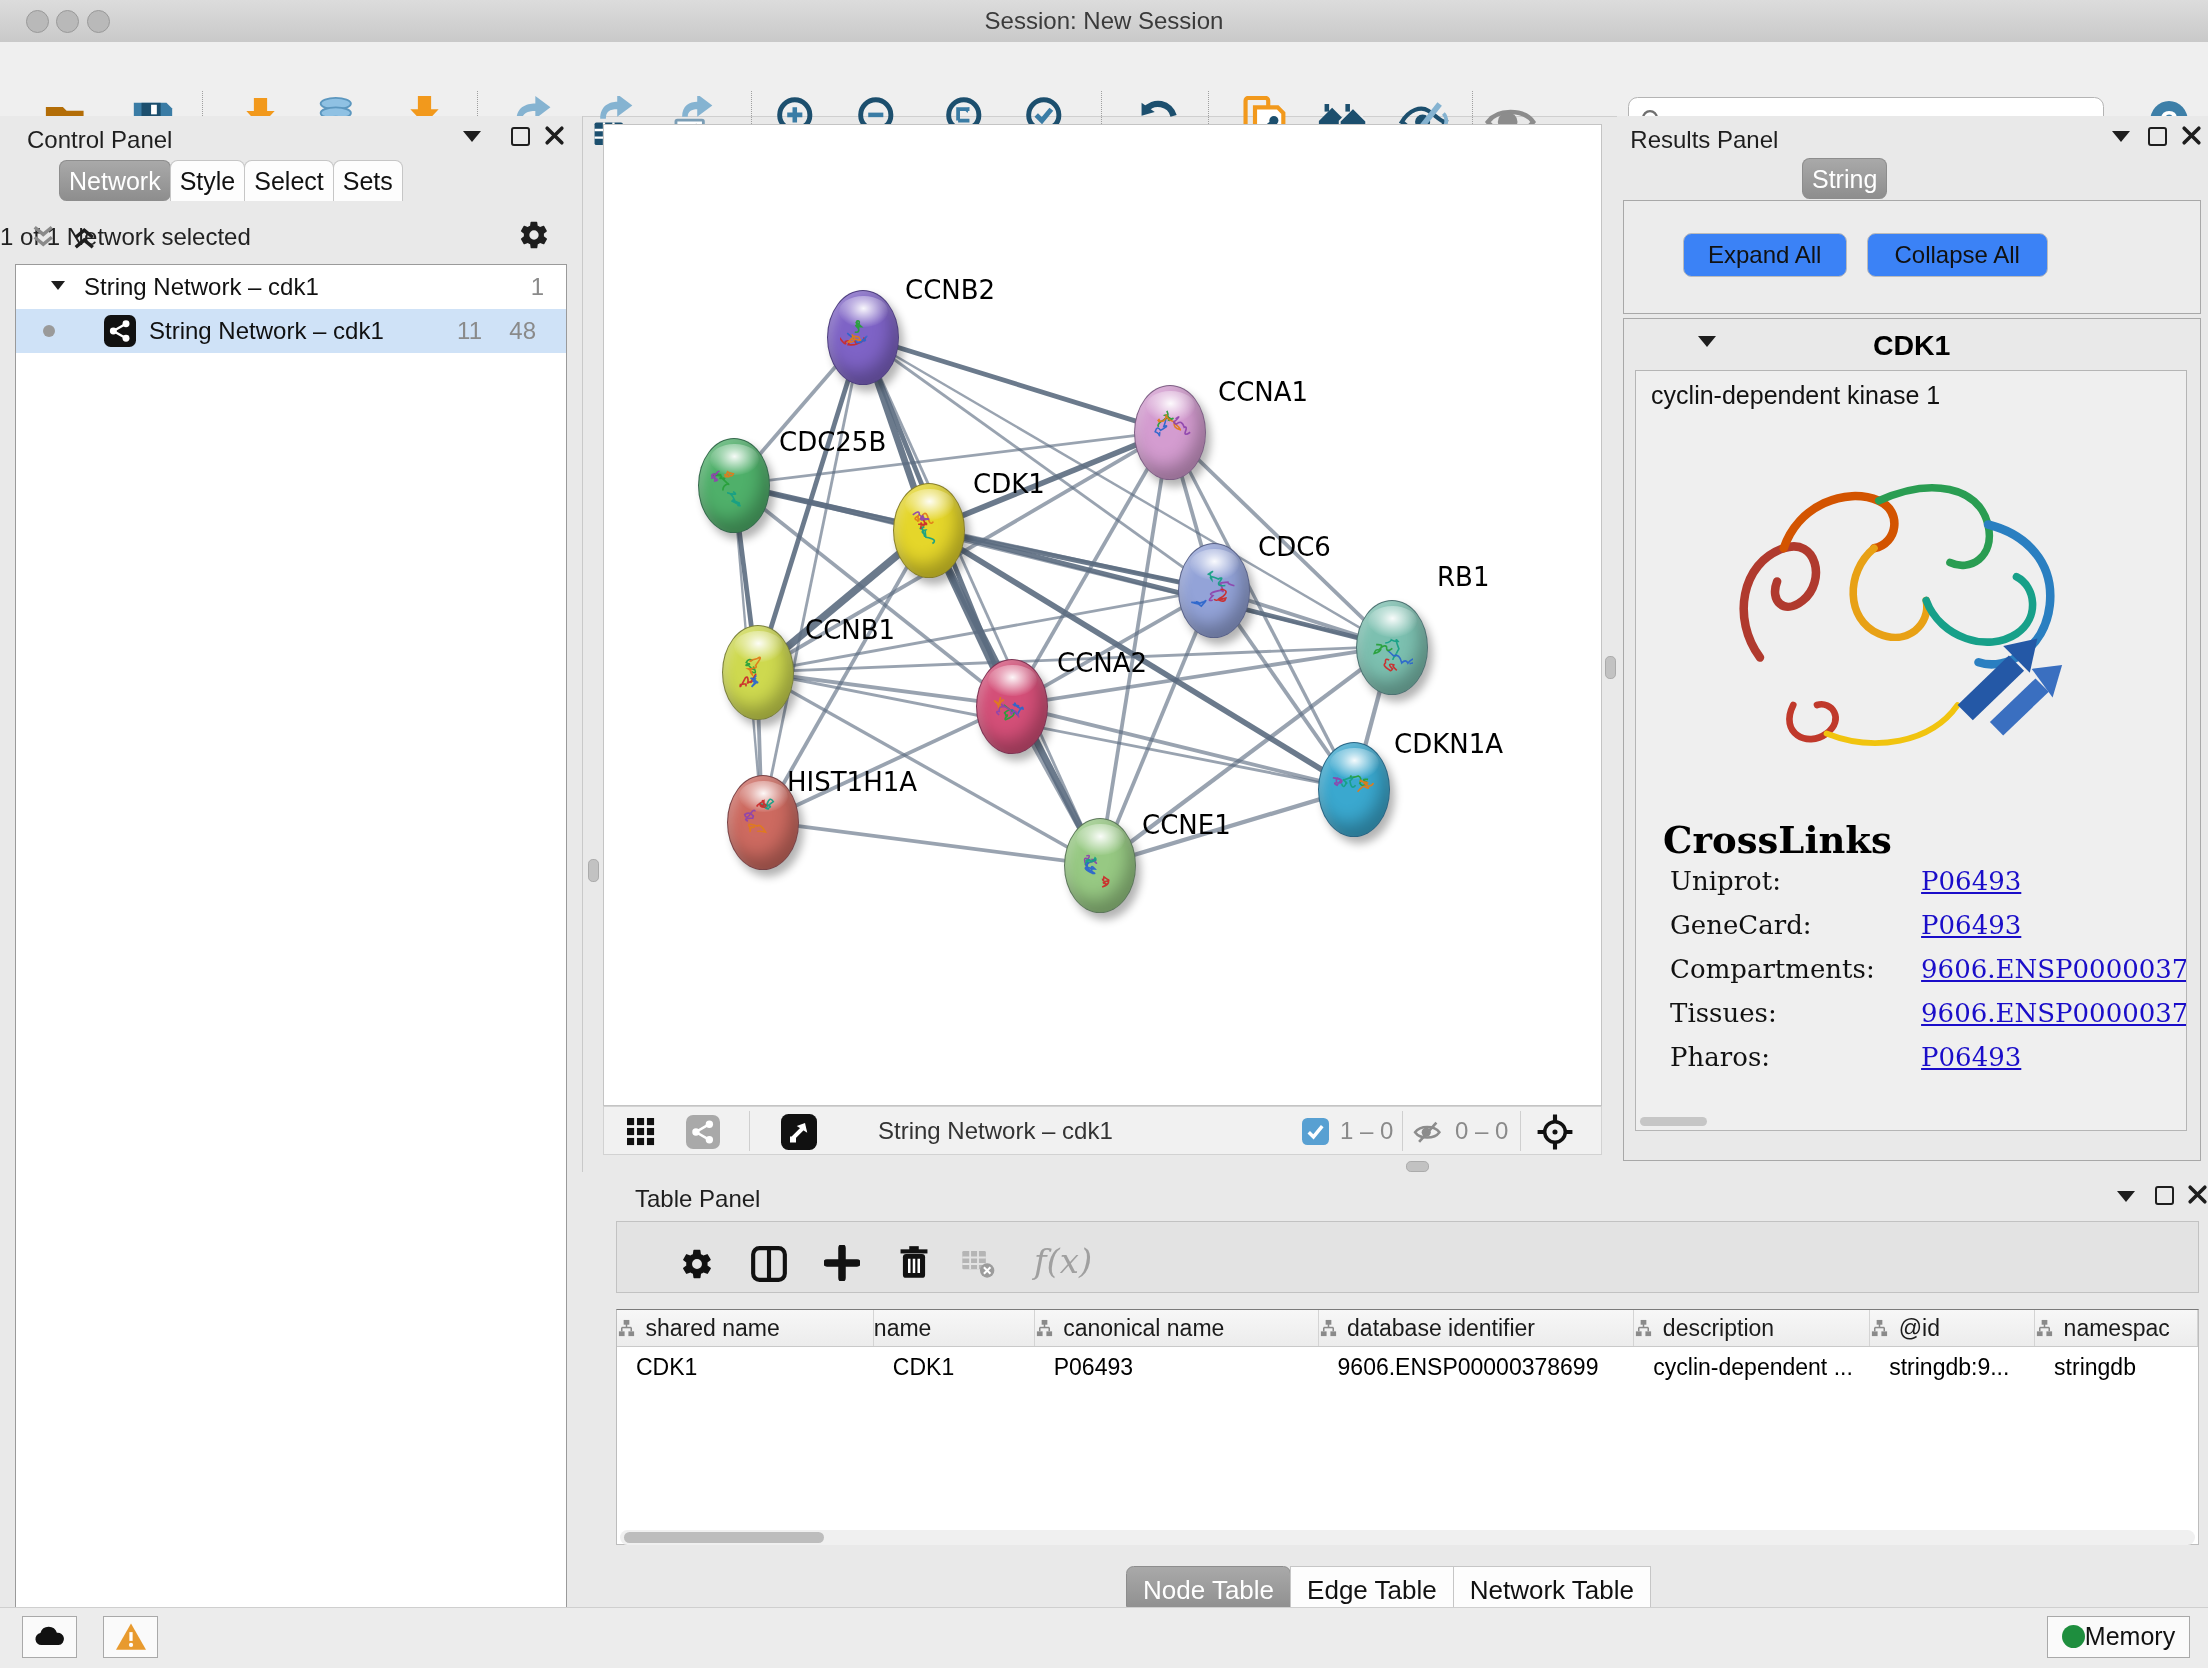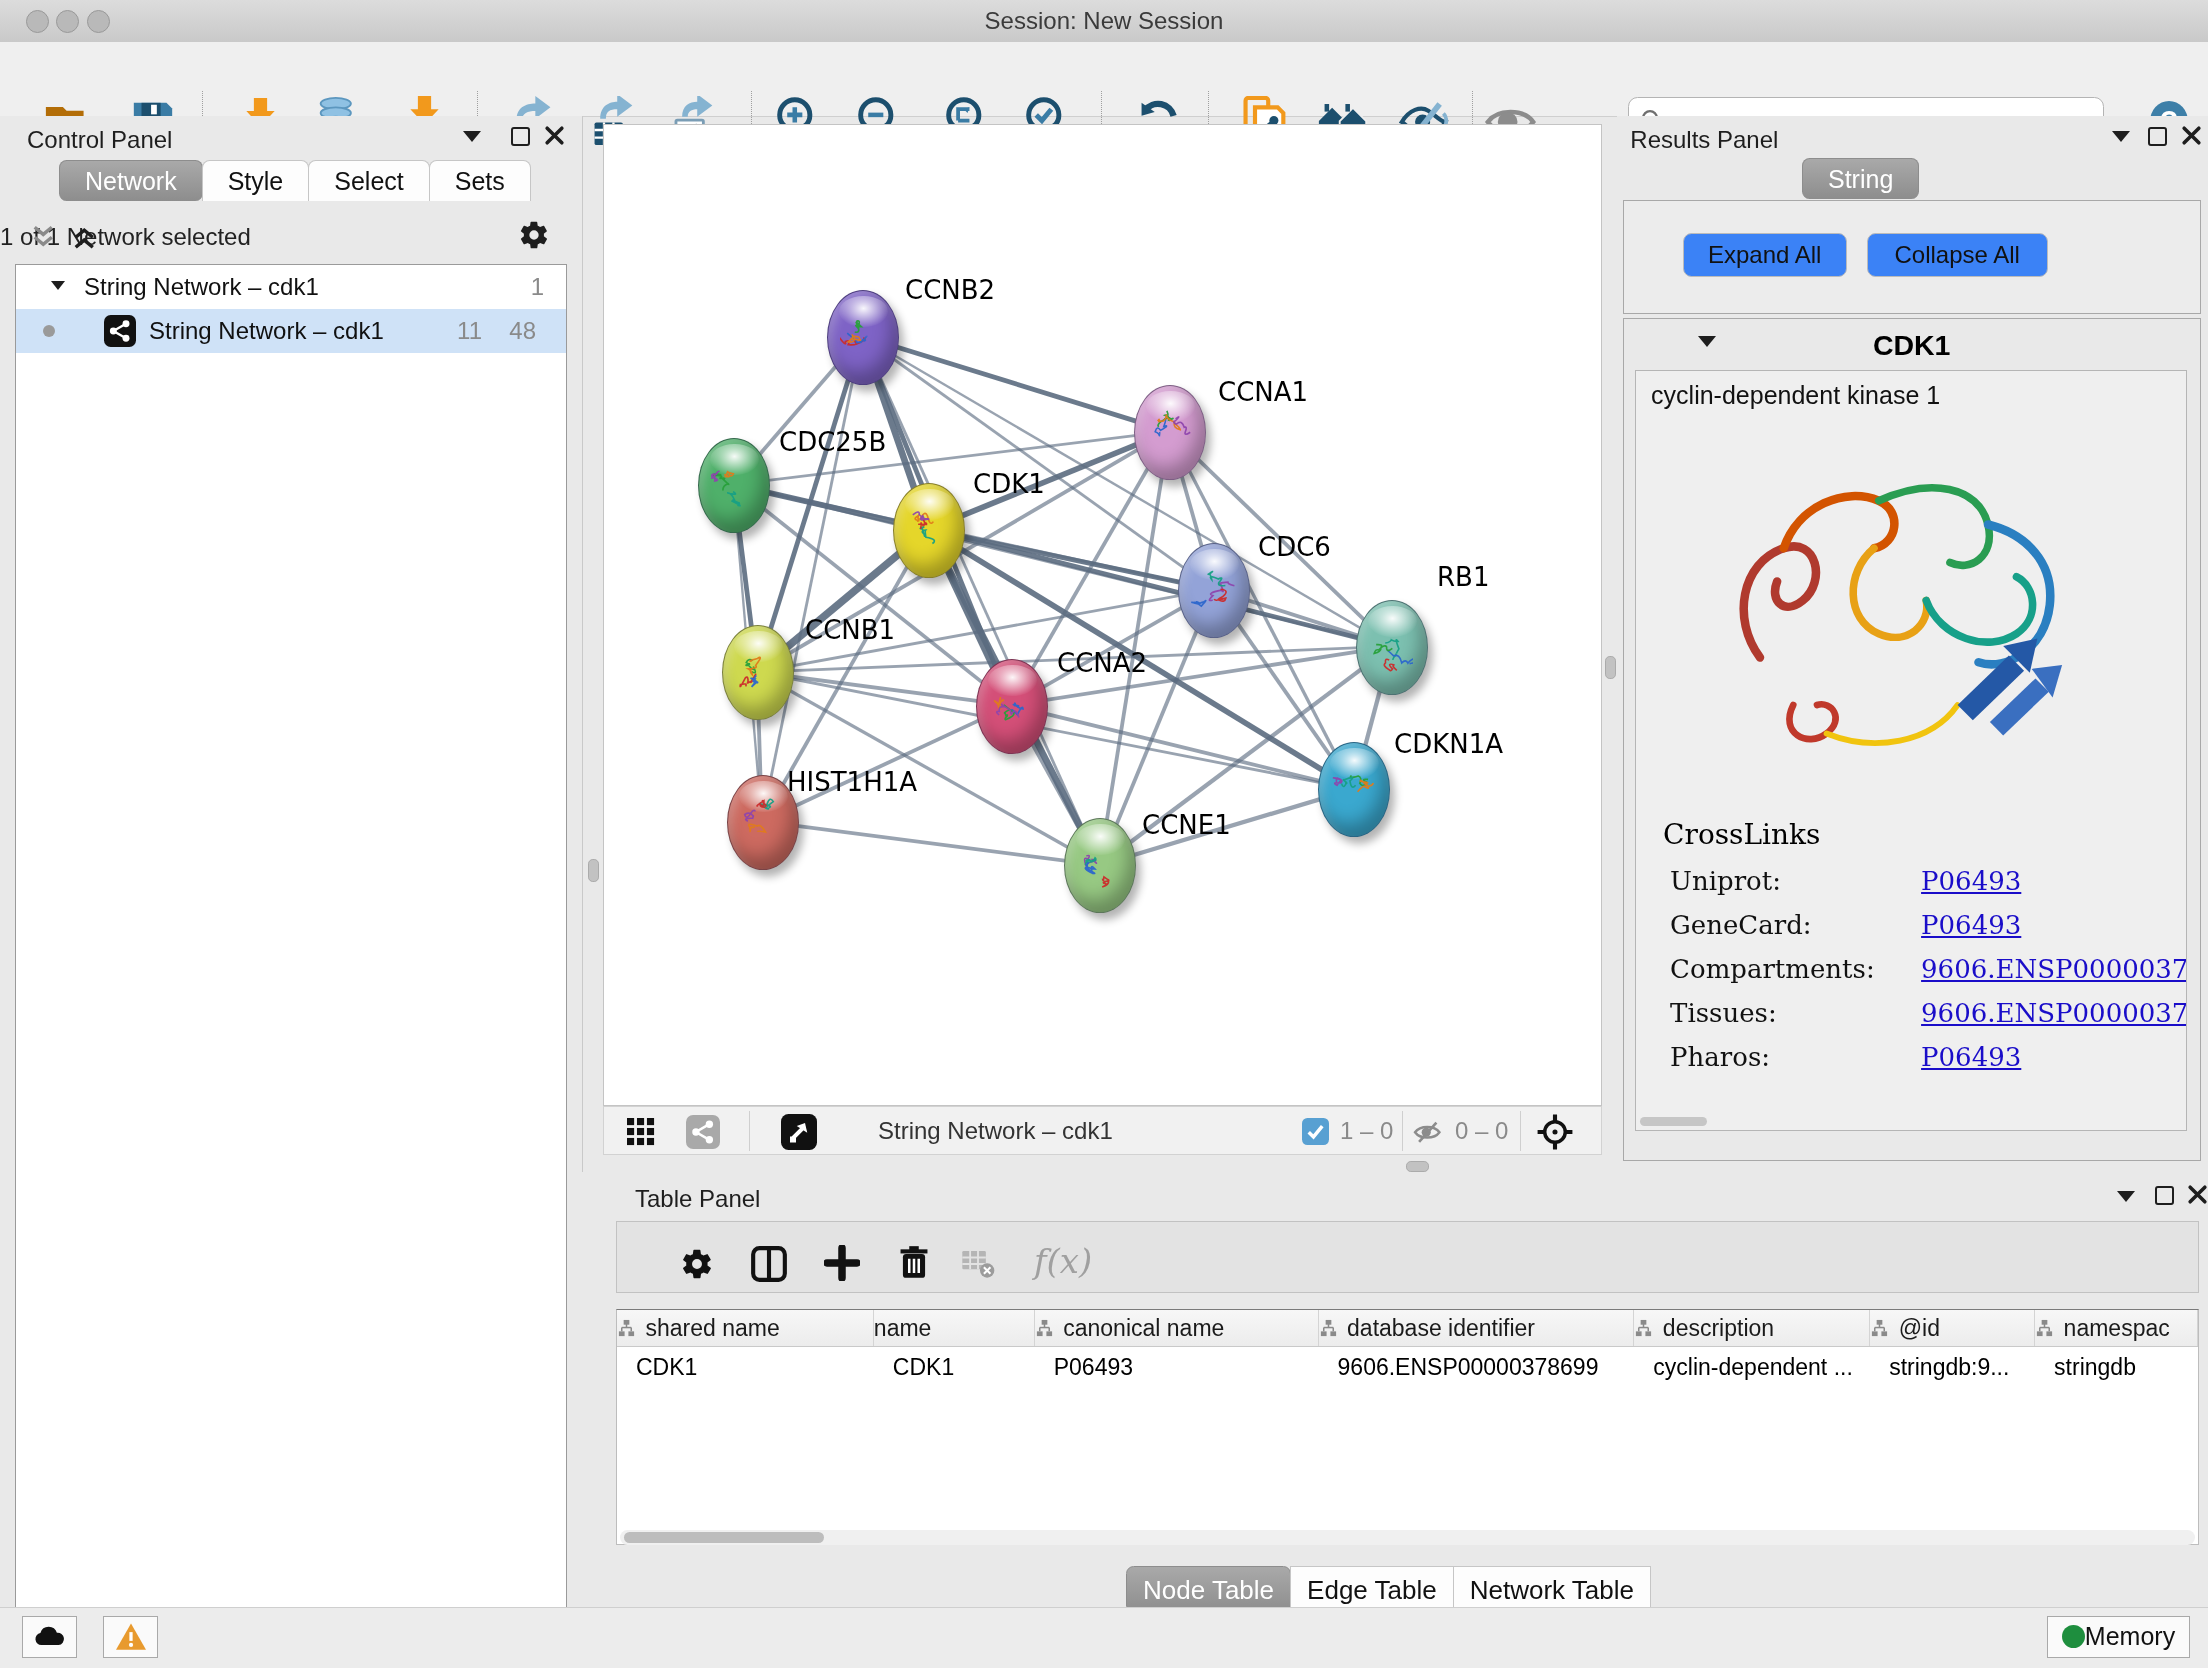--- a/index.html
+++ b/index.html
@@ -15,21 +15,21 @@
   #toolbar{left:0;top:42px;width:2208px;height:74px;background:#efefef;border-bottom:1px solid #cfcfcf;}
   .tbtn{top:53px;width:53px;height:53px;display:flex;align-items:center;justify-content:center;cursor:default;}
   .tsep{top:49px;height:59px;width:0;border-left:1.9px dotted #9f9f9f;}
   #search-wrap{left:1628px;top:55px;width:476px;height:46px;background:#fff;border:1px solid #b4b4b4;
                border-radius:9.5px;display:flex;align-items:center;padding:0 11.4px;box-sizing:border-box;}
   #search-input{border:none;outline:none;flex:1;font-size:23px;margin-left:9.5px;background:transparent;color:#333;}
   
   .panel-title{font-size:24px;color:#1e1e1e;}
   .tri-down{width:0;height:0;border-left:9.5px solid transparent;border-right:9.5px solid transparent;border-top:11.4px solid #1e1e1e;}
   .float-sq{width:15px;height:15px;border:2.9px solid #1e1e1e;border-radius:2.9px;}
-  .tab{height:40px;line-height:40px;padding:0 25px;background:#fdfdfd;border:1px solid #c6c6c6;border-bottom:none;
+  .tab{height:40px;line-height:40px;padding:0 9px;background:#fdfdfd;border:1px solid #c6c6c6;border-bottom:none;
        border-radius:7.6px 7.6px 0 0;font-size:25px;color:#111;margin-right:-1px;}
   .tab.active{background:linear-gradient(#a9a9a9,#8d8d8d);color:#fff;border-color:#8d8d8d;border-radius:7.6px;}
   .btab{height:46px;line-height:46px;padding:0 16px;background:#fdfdfd;border:1px solid #c6c6c6;
         font-size:26px;color:#111;margin-right:-1px;}
   .btab.active{background:linear-gradient(#a9a9a9,#8d8d8d);color:#fff;border-color:#8d8d8d;border-radius:7.6px;}
   
   #control-panel{left:0;top:116px;width:582px;height:1491px;background:#e9e9e9;border-right:1px solid #c9c9c9;}
   #cp-tabs{left:59px;top:44px;display:flex;}
   #cp-chevrons{left:28.5px;top:107px;display:flex;gap:13.3px;}
   #cp-summary{left:0;top:107px;width:582px;text-align:left;font-size:24px;color:#222;}
@@ -549,21 +549,21 @@
             <path d="M235 190 C250 230 300 245 330 225 C355 208 350 175 330 165" stroke="#17a089" stroke-width="8"></path>
             <path d="M300 110 C340 120 370 150 365 195 C360 240 320 265 290 255" stroke="#2a7fc1" stroke-width="9"></path>
             <path d="M95 300 C80 330 110 345 130 330 C150 315 135 295 120 300" stroke="#c0392b" stroke-width="7"></path>
             <path d="M130 330 C180 350 240 340 268 300" stroke="#f1c40f" stroke-width="6"></path>
           </g>
           <polygon points="268,300 322,248 338,264 284,316" fill="#2458a6"></polygon>
           <polygon points="316,238 352,230 344,266" fill="#2458a6"></polygon>
           <polygon points="302,318 350,272 364,286 316,332" fill="#3a6fc0"></polygon>
           <polygon points="346,262 378,258 368,292" fill="#3a6fc0"></polygon>
         </svg>
-        <span class="xl" style="position:absolute;left:27px;top:447px;font-size:28px;font-weight:normal;color:#000">CrossLinks</span>
+        <span class="xl" style="position:absolute;left:27px;top:447px;font-size:37px;font-weight:bold;color:#000">CrossLinks</span>
         <div id="xlinks" style="position:absolute;left:0;top:495px;width:100%">
             <div class="xrow">
               <span class="xl xlabel">Uniprot:</span>
               <span class="xl xval">P06493</span>
             </div>
             <div class="xrow">
               <span class="xl xlabel">GeneCard:</span>
               <span class="xl xval">P06493</span>
             </div>
             <div class="xrow">

